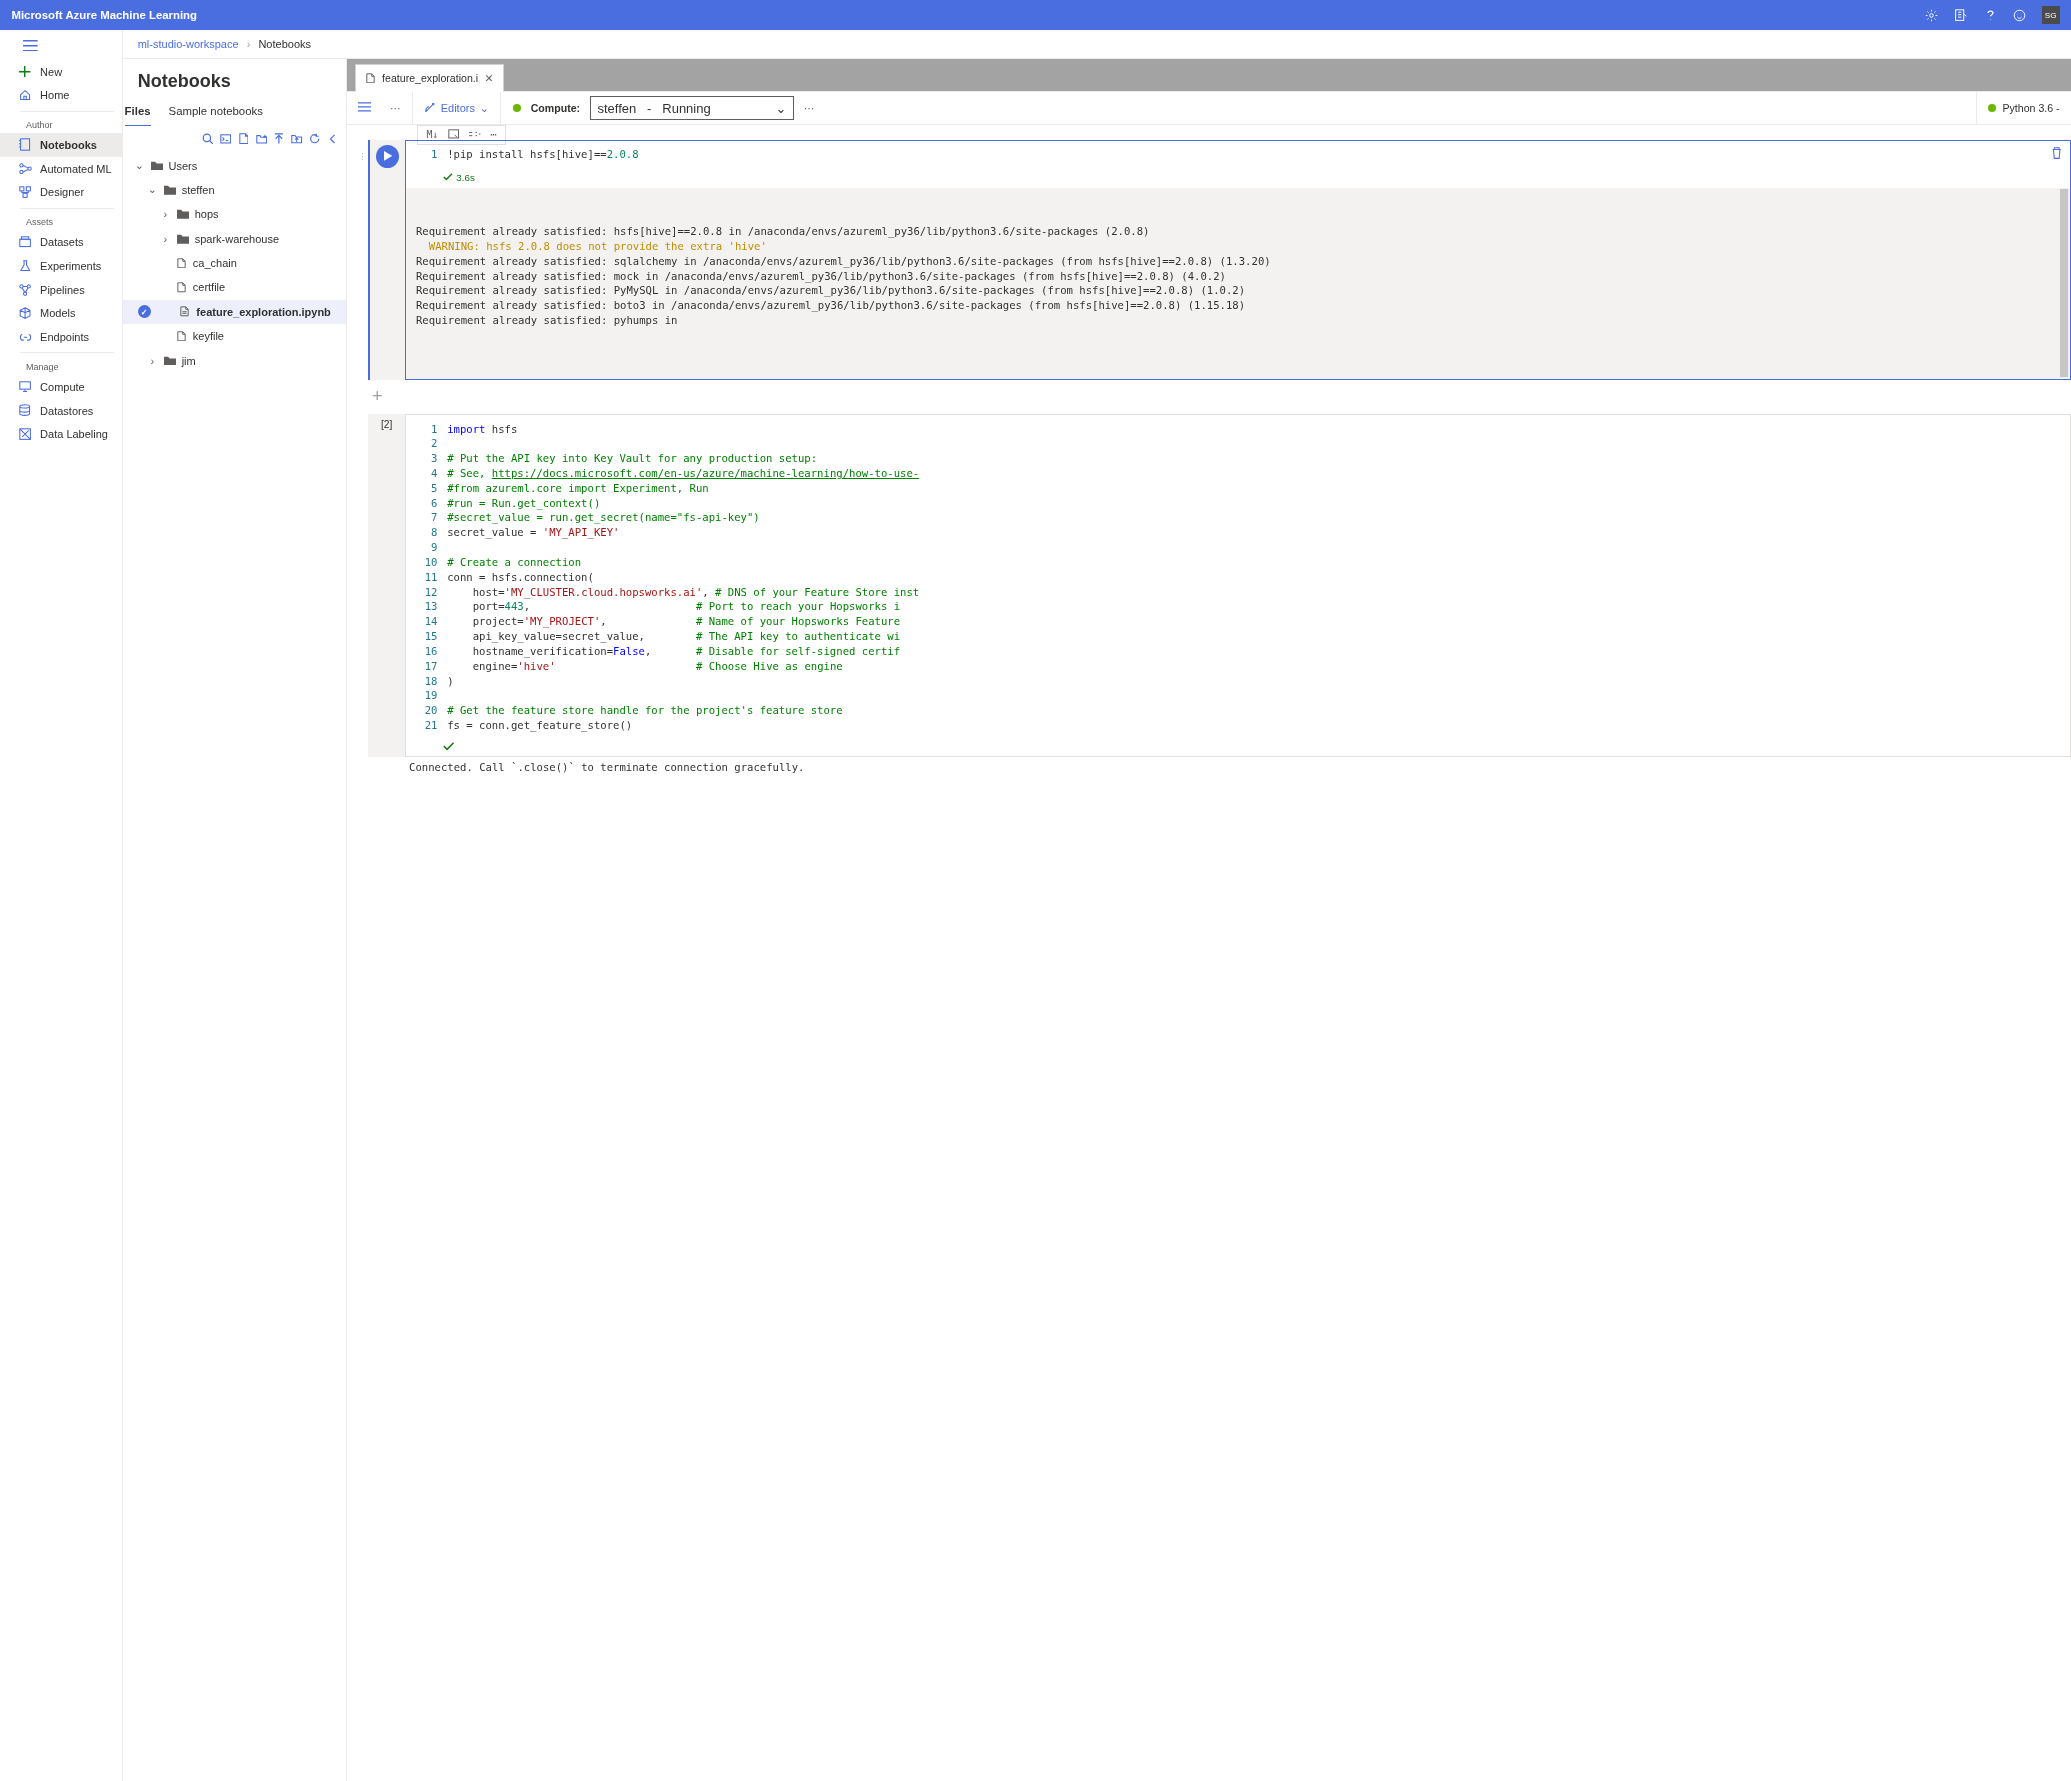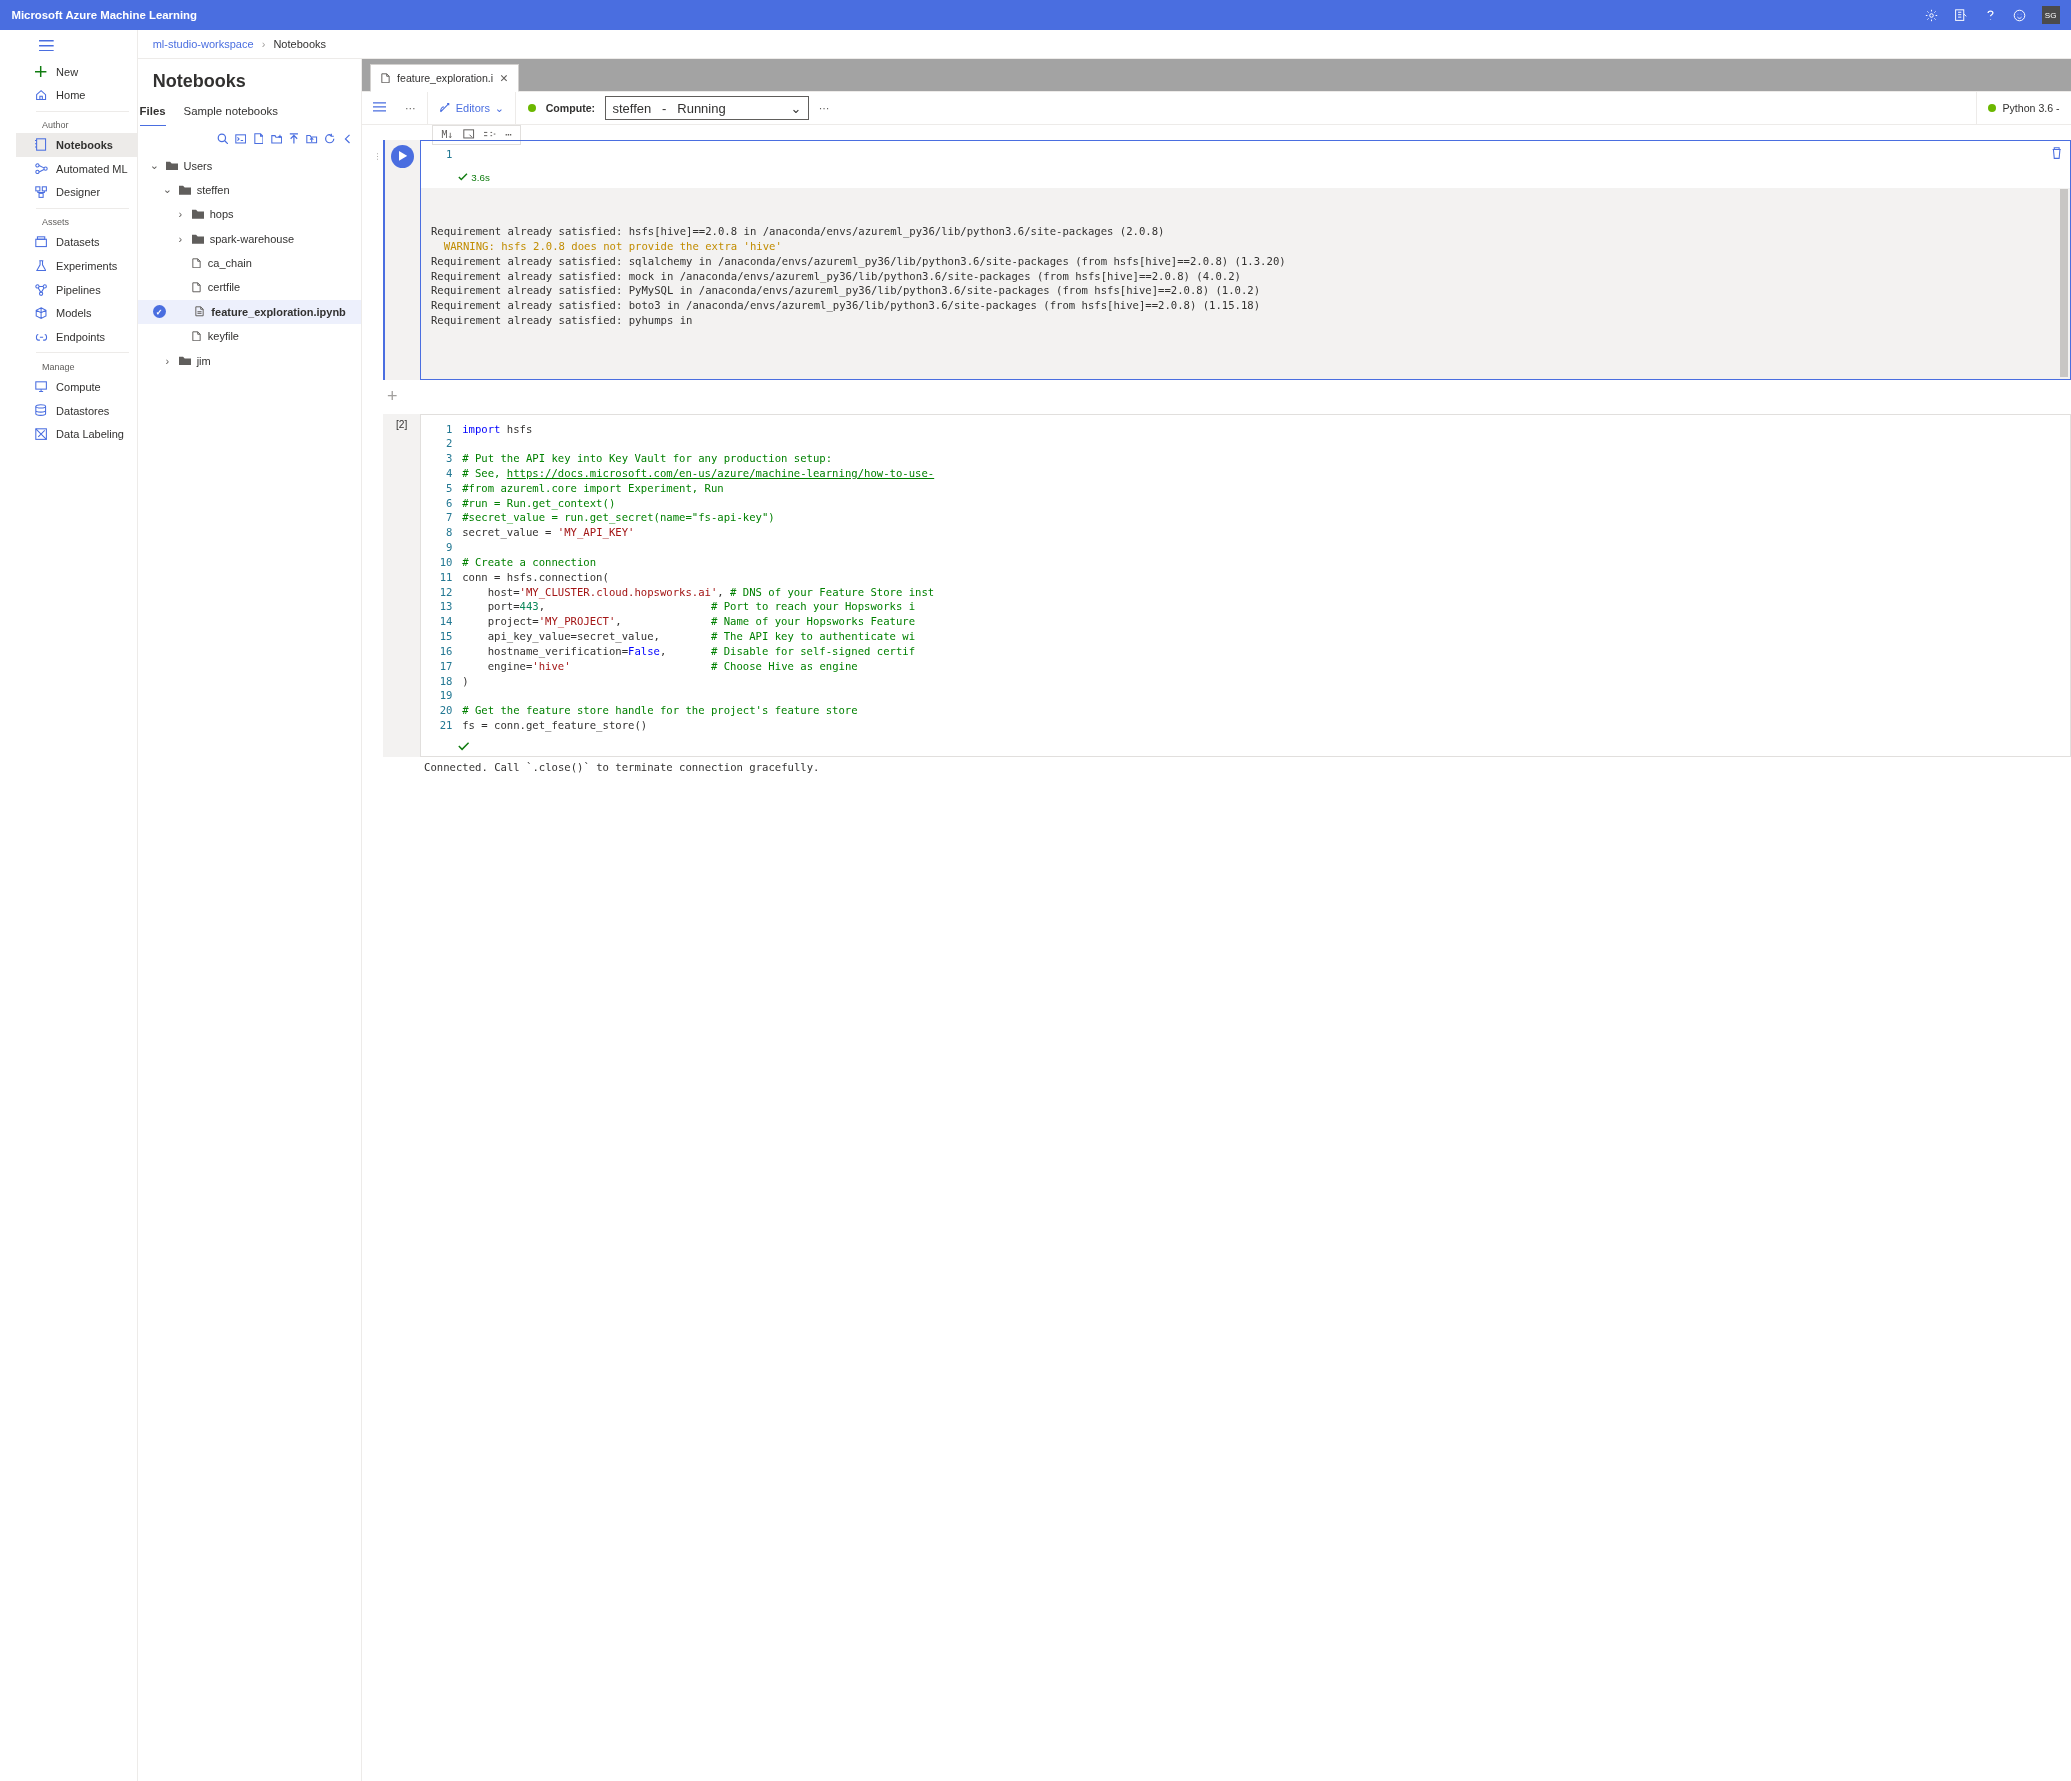--- a/index.html
+++ b/index.html
@@ -3,21 +3,21 @@
 <meta charset="utf-8">
 <style>
 * { box-sizing: border-box; margin: 0; padding: 0; }
 body { font-family: "Segoe UI", -apple-system, sans-serif; font-size: 10.6px; color: #323130; height: 100vh; display: flex; flex-direction: column; overflow: hidden; }
 .topbar { background: #4a6ee0; color: #fff; height: 30px; display: flex; align-items: center; padding: 0 11.4px; justify-content: space-between; }
 .topbar-title { font-size: 11.4px; font-weight: 700; }
 .topbar-icons { display: flex; gap: 14.7px; align-items: center; }
 .topbar-icons .ico { width: 14.7px; height: 14.7px; display:flex; align-items:center; justify-content:center; cursor:pointer; }
 .avatar { width: 18px; height: 18px; background:#4b4b4b; color:#fff; font-size:8.1px; display:flex; align-items:center; justify-content:center; }
 .main { flex:1; display:flex; overflow:hidden; }
-.sidebar { width: 138px; border-right: 0.8px solid #edebe9; background:#fff; display:flex; flex-direction:column; padding-top:3.3px;padding-left:16px; }
+.sidebar { width: 123px; border-right: 0.8px solid #edebe9; background:#fff; display:flex; flex-direction:column; padding-top:3.3px; }
 .sidebar .hamburger { padding: 6.5px 0 6.5px 23px; }
 .side-item { display:flex; align-items:center; gap:8.1px; padding:4.9px 8.1px 4.9px 18px; cursor:pointer; font-size:11px; color:#323130; }
 .side-item.active { background:#edebe9; font-weight:600; }
 .side-section { font-size:9px; color:#605e5c; padding: 4.9px 8.1px 3.3px 26px; }
 .section-border { border-top: 0.8px solid #edebe9; margin: 3.3px 8.1px 3.3px 19.5px; }
 .ico-svg { width:14px; height:14px; flex-shrink:0; display:flex; align-items:center; justify-content:center;}
 .plus-ico { color:#107c10; }
 .content { flex:1; display:flex; flex-direction:column; overflow:hidden; }
 .breadcrumb { display:flex; align-items:center; gap:8.1px; padding: 8.1px 14.7px; font-size:11px; border-bottom:0.8px solid #edebe9;}
 .breadcrumb a { color:#4a6ee0; cursor:pointer; }
@@ -458,20 +458,23 @@
                 </div>
             </div>
             <div class="cell-body active" style="position:relative;">
               <span class="del-btn"><svg width="11.4" height="12.2" fill="none" stroke="#4a6ee0" stroke-width="1.3" viewBox="0 0 14 15">
                     <path d="M2 3h10M4 3V1h6v2M3 3l1 11h6l1-11"></path>
                   </svg></span>
               <div class="code-area">
                 <div class="line-nums">
                     <div>1</div>
                   </div>
+                <div class="code-lines">
+                    <div id="c1-line">!pip install hsfs[hive]==<span class="num">2.0.8</span></div>
+                  </div>
               </div>
               <div class="timing">
                   <svg width="9.8" height="8.1" stroke="#107c10" stroke-width="1.8" fill="none" viewBox="0 0 12 10">
                     <path d="M1 5l3 3 7-7"></path>
                   </svg>
                   <span>3.6s</span>
                 </div>
               <div class="output-block" style="margin-left:0; position:relative;">
                 <div id="out1"><div class="">Requirement already satisfied: hsfs[hive]==2.0.8 in /anaconda/envs/azureml_py36/lib/python3.6/site-packages (2.0.8)</div><div class="warn-line">  WARNING: hsfs 2.0.8 does not provide the extra 'hive'</div><div class="">Requirement already satisfied: sqlalchemy in /anaconda/envs/azureml_py36/lib/python3.6/site-packages (from hsfs[hive]==2.0.8) (1.3.20)</div><div class="">Requirement already satisfied: mock in /anaconda/envs/azureml_py36/lib/python3.6/site-packages (from hsfs[hive]==2.0.8) (4.0.2)</div><div class="">Requirement already satisfied: PyMySQL in /anaconda/envs/azureml_py36/lib/python3.6/site-packages (from hsfs[hive]==2.0.8) (1.0.2)</div><div class="">Requirement already satisfied: boto3 in /anaconda/envs/azureml_py36/lib/python3.6/site-packages (from hsfs[hive]==2.0.8) (1.15.18)</div><div class="">Requirement already satisfied: pyhumps in</div></div>
                 <div class="scroll-stub"></div>

